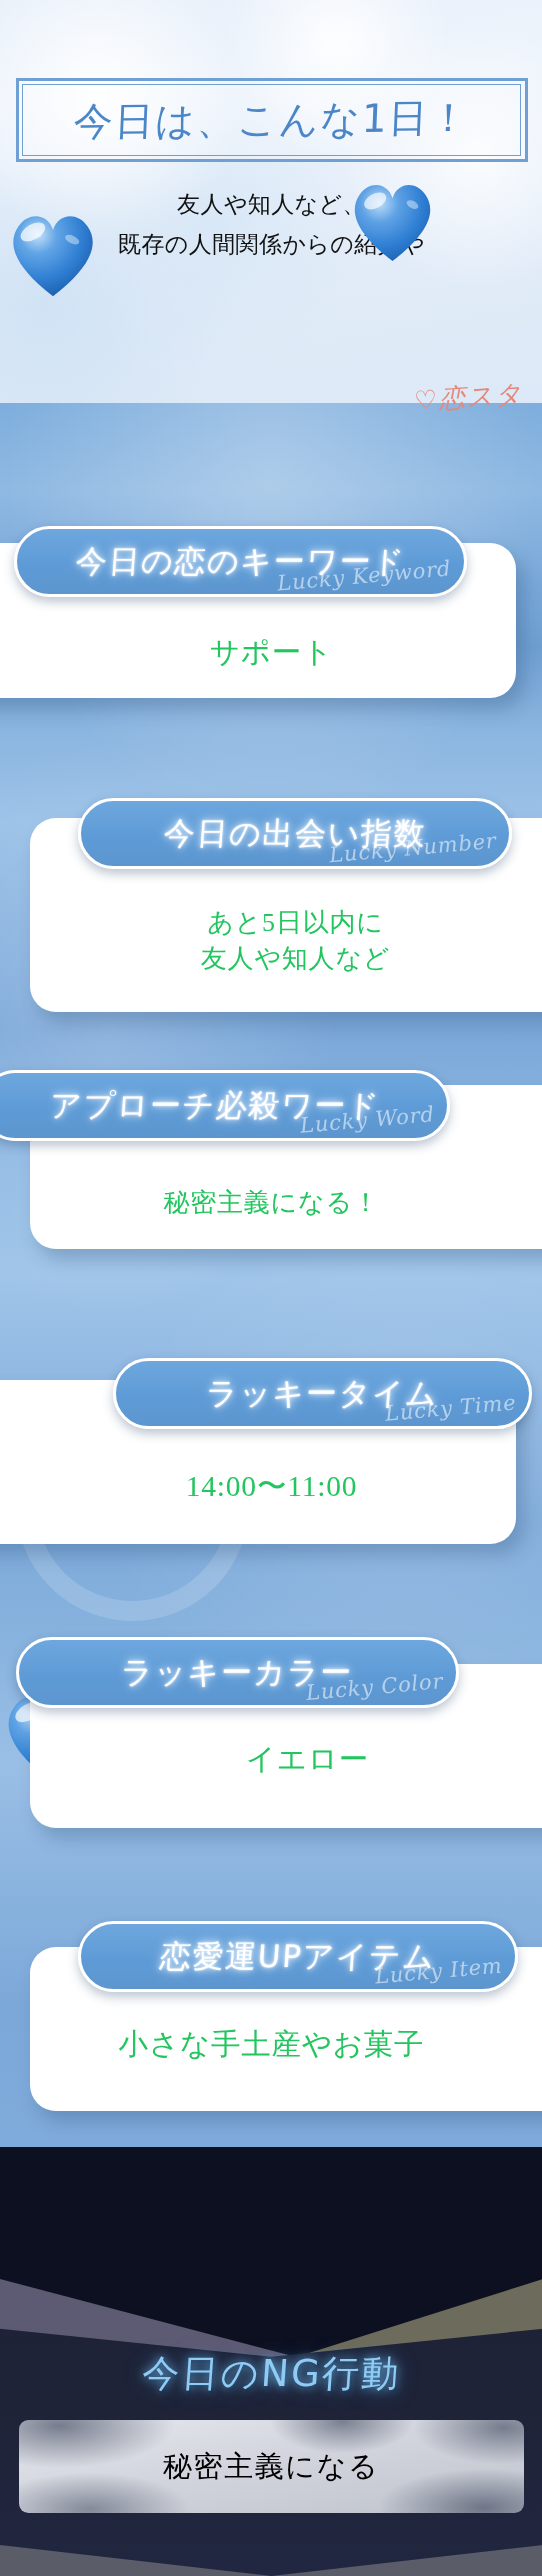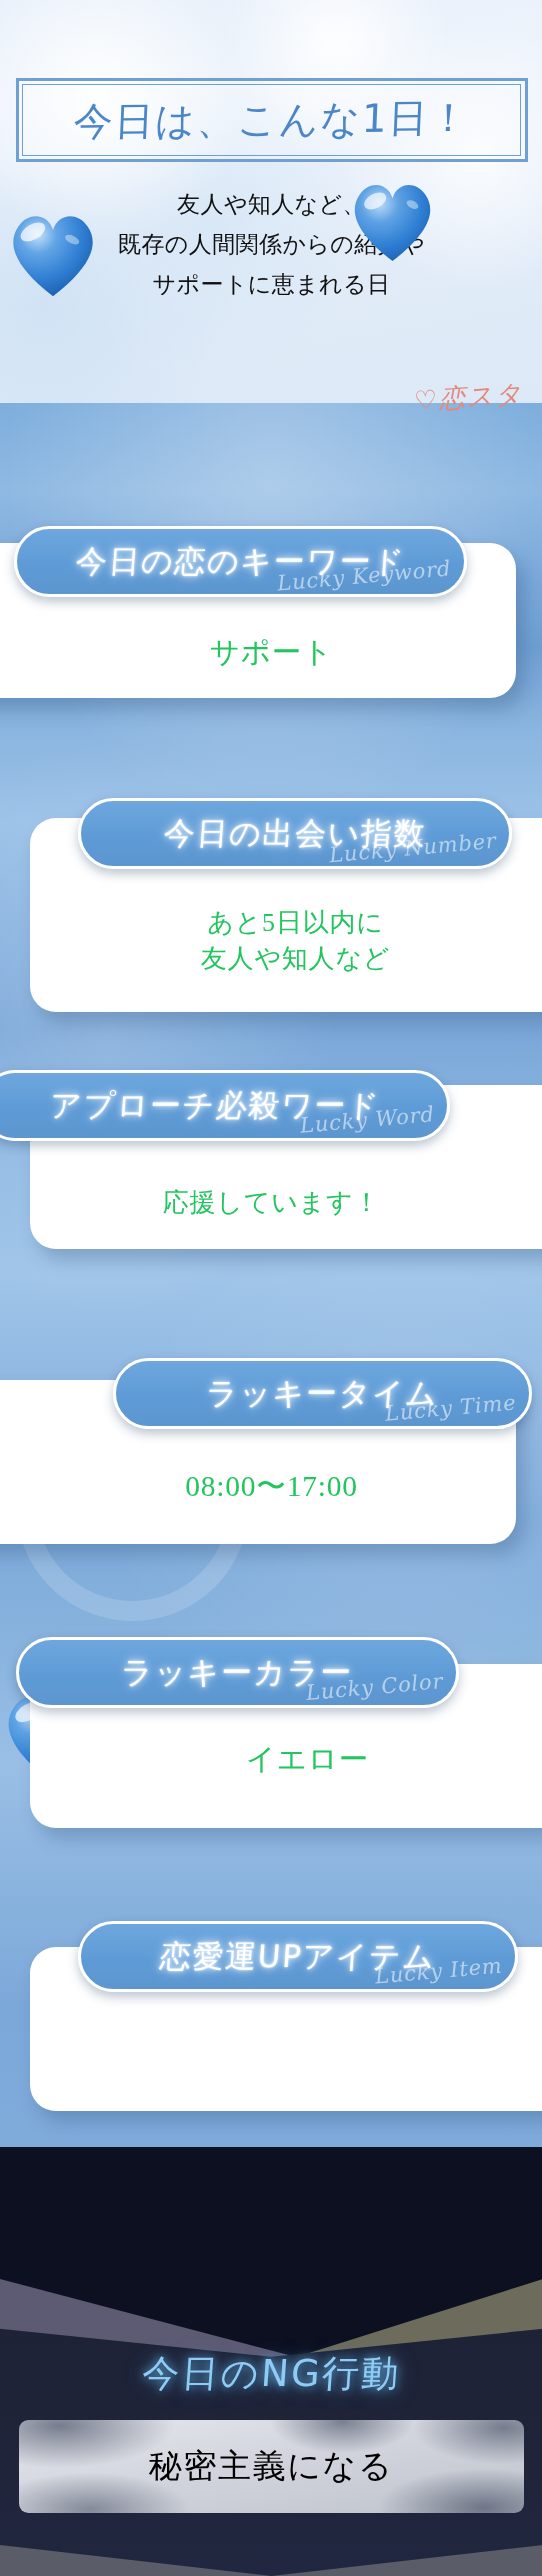--- a/index.html
+++ b/index.html
@@ -157,21 +157,21 @@
     background:
       radial-gradient(ellipse 60% 120% at 8% 6%, rgba(30,38,64,.55) 0%, rgba(30,38,64,0) 38%),
       radial-gradient(ellipse 42% 100% at 64% 2%, rgba(30,38,64,.5) 0%, rgba(30,38,64,0) 34%),
       radial-gradient(ellipse 50% 110% at 96% 8%, rgba(30,38,64,.5) 0%, rgba(30,38,64,0) 36%),
       radial-gradient(ellipse 55% 110% at 14% 96%, rgba(30,38,64,.42) 0%, rgba(30,38,64,0) 36%),
       radial-gradient(ellipse 55% 110% at 92% 94%, rgba(30,38,64,.5) 0%, rgba(30,38,64,0) 38%),
       linear-gradient(170deg,#e6e8ee 0%,#d2d5dd 45%,#bfc3cd 100%);
     display:flex; align-items:center; justify-content:center;
   }
   .ng-val {
-    font-family:"DejaVu Sans",sans-serif; font-size:33px; color:#000;
+    font-family:"DejaVu Sans",sans-serif; font-size:29px; color:#000;
     letter-spacing:1.6px;
   }
 </style>
 </head>
 <body>
 
 <div class="page">
 
   <div class="bg-sky"></div>
   <div class="bg-mid"></div>
@@ -184,21 +184,20 @@
 
   <div class="hdr-box">
     <div class="hdr-inner">
       <div class="hdr-title">今日は、こんな1日！</div>
     </div>
   </div>
 
   <div class="lead">
     <div>友人や知人など、</div>
     <div>既存の人間関係からの紹介や</div>
-    <div>サポートに恵まれる日</div>
   </div>
 
   <div class="brand">♡恋スタ</div>
 
   <div class="heart" style="left:347px; top:177px;">
     <svg width="91" height="87" viewBox="0 0 100 95">
       <defs>
         <radialGradient id="hg1" cx="33%" cy="24%" r="78%">
           <stop offset="0%" stop-color="#bcdcfa"></stop>
             <stop offset="32%" stop-color="#5fa2e4"></stop>
@@ -258,41 +257,42 @@
   <div class="card-val" style="top:905px;margin-left:24px;">
     <div>あと5日以内に</div>
     <div>友人や知人など</div>
   </div>
 
   <div class="card right-bleed" style="top:1085px; width:544px; height:164px;"></div>
   <div class="pill" style="left:-20px; top:1070px; width:470px;">
     <span class="pill-jp">アプローチ必殺ワード</span>
     <span class="pill-en">Lucky Word</span>
   </div>
-  <div class="card-val" style="top:1185px;">応援しています！</div>
+  <div class="card-val" style="top:1185px;">秘密主義になる！</div>
 
   <div class="card left-bleed" style="top:1380px; width:547px; height:164px;"></div>
   <div class="pill" style="left:113px; top:1358px; width:419px;">
     <span class="pill-jp">ラッキータイム</span>
     <span class="pill-en">Lucky Time</span>
   </div>
-  <div class="card-val big" style="top:1468px;">08:00〜17:00</div>
+  <div class="card-val big" style="top:1468px;">14:00〜11:00</div>
 
   <div class="card right-bleed" style="top:1664px; width:544px; height:164px;"></div>
   <div class="pill" style="left:15.5px; top:1637px; width:443px;">
     <span class="pill-jp">ラッキーカラー</span>
     <span class="pill-en">Lucky Color</span>
   </div>
   <div class="card-val big" style="top:1741px;margin-left:36px;">イエロー</div>
 
   <div class="card right-bleed" style="top:1947px; width:544px; height:164px;"></div>
   <div class="pill" style="left:78px; top:1921px; width:440px;">
     <span class="pill-jp">恋愛運UPアイテム</span>
     <span class="pill-en">Lucky Item</span>
   </div>
+  <div class="card-val big" style="top:2026px;">小さな手土産やお菓子</div>
 
   <div class="ng-title">今日のNG行動</div>
   <div class="ng-box">
     <span class="ng-val">秘密主義になる</span>
   </div>
 
 </div>
 
 
 </body></html>

